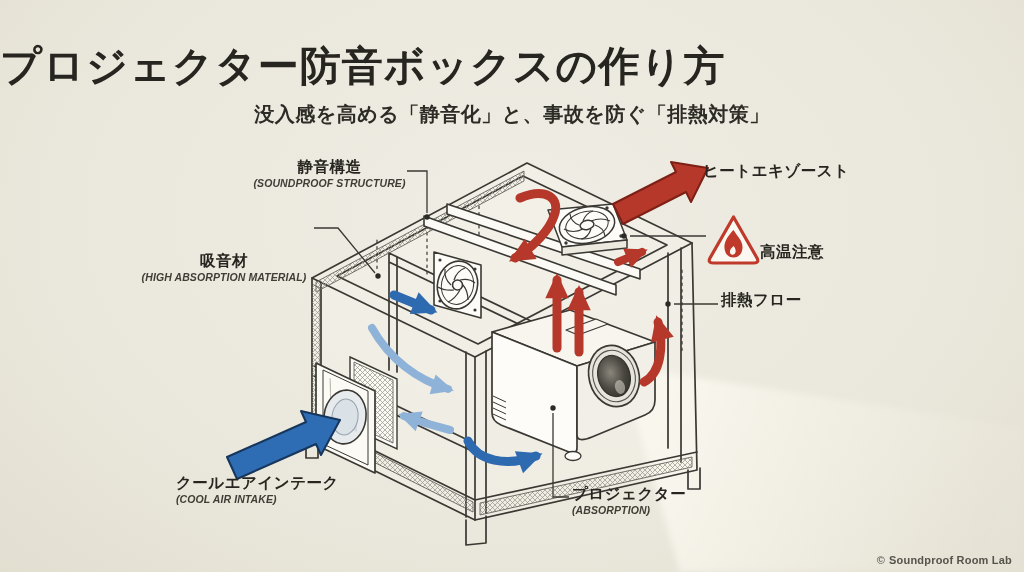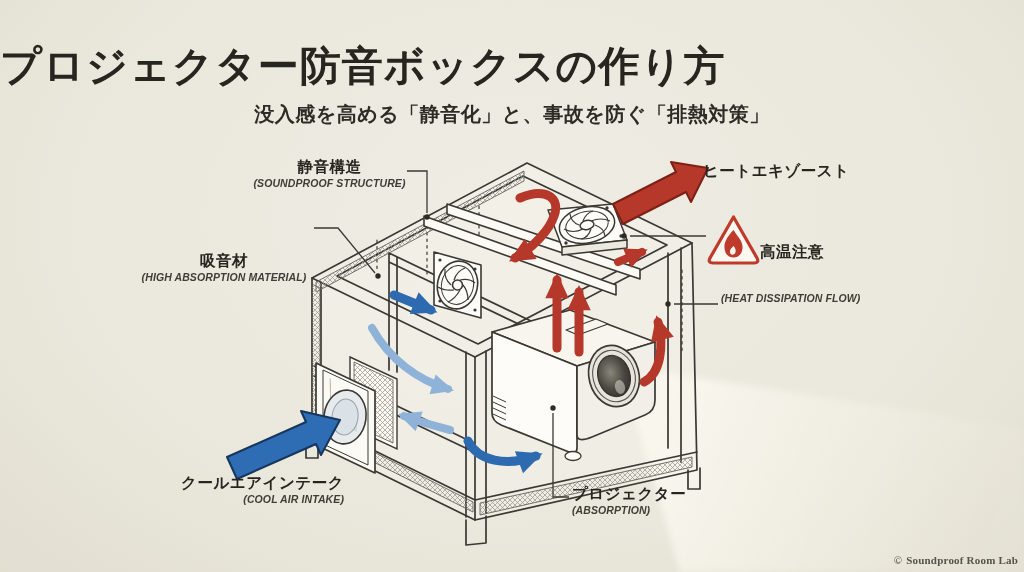--- a/index.html
+++ b/index.html
@@ -17,32 +17,31 @@
     font-size:41px;font-weight:700;color:#26251f;letter-spacing:1px;line-height:1.1;
   }
   .subtitle{
     position:absolute;left:0;top:101px;width:1024px;text-align:center;
     font-size:20px;font-weight:700;color:#2c2b25;letter-spacing:0.5px;
   }
   .label{position:absolute;color:#26251f;line-height:1.15;}
   .label .jp{display:block;font-size:15.5px;font-weight:800;letter-spacing:0.5px;}
   .label .en{display:block;font-size:10.5px;font-weight:700;color:#3f3d36;line-height:1.25;margin-top:1px;letter-spacing:0.1px;font-style:italic;}
   .align-right{text-align:center;}
-  .align-center{text-align:right;}
+  .align-center{text-align:left;}
   #lbl-soundproof{left:252px;top:158px;width:155px;}
   #lbl-absorption{left:138px;top:220px;width:172px;margin-top:32px;}
   #lbl-exhaust{left:703px;top:162px;width:230px;}
   #lbl-hightemp{left:760px;top:215px;width:112px;margin-top:28px;}
   #lbl-dissipation{left:721px;top:291px;width:190px;}
   #lbl-intake{left:176px;top:474px;width:168px;}
   #lbl-projector{left:572px;top:485px;width:160px;}
   .footer{
-    position:absolute;right:6px;bottom:6px;font-size:11px;font-weight:700;color:#55534b;
+    position:absolute;right:12px;bottom:6px;font-size:11px;font-weight:700;color:#55534b;
     letter-spacing:0.2px;
-    font-family:Liberation Serif, serif;
   }
   .footer .csym{margin-right:4px;color:#6b6961;}
 </style>
 </head>
 <body>
 
 <div class="stage">
 
   <svg class="illustration" viewBox="0 0 1024 572">
     <defs>
@@ -229,21 +228,21 @@
 
   <div class="label" id="lbl-exhaust">
     <span class="jp">ヒートエキゾースト</span>
   </div>
 
   <div class="label" id="lbl-hightemp">
     <span class="jp">高温注意</span>
   </div>
 
   <div class="label" id="lbl-dissipation">
-    <span class="en">(HEAT DISSIPATION FLOW)</span>
+    <span class="jp">排熱フロー</span>
   </div>
 
   <div class="label align-center" id="lbl-intake">
     <span class="jp">クールエアインテーク</span>
     <span class="en">(COOL AIR INTAKE)</span>
   </div>
 
   <div class="label" id="lbl-projector">
     <span class="jp">プロジェクター</span>
     <span class="en">(ABSORPTION)</span>

